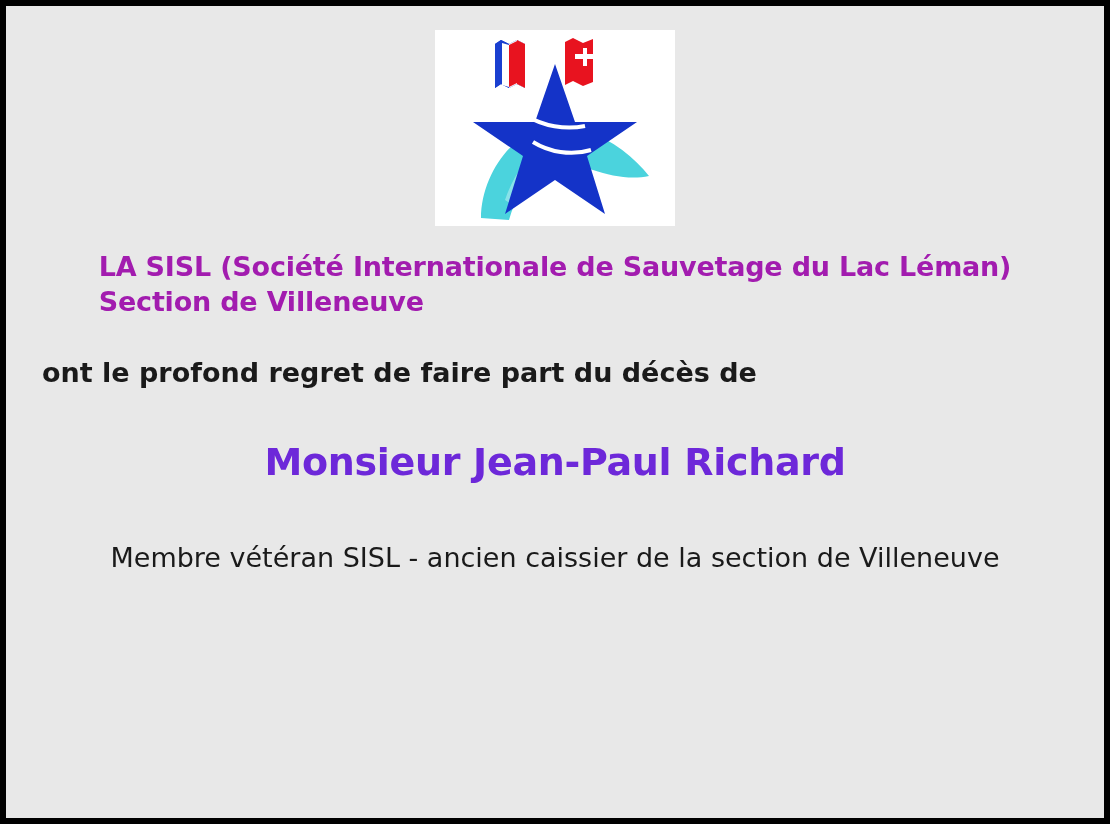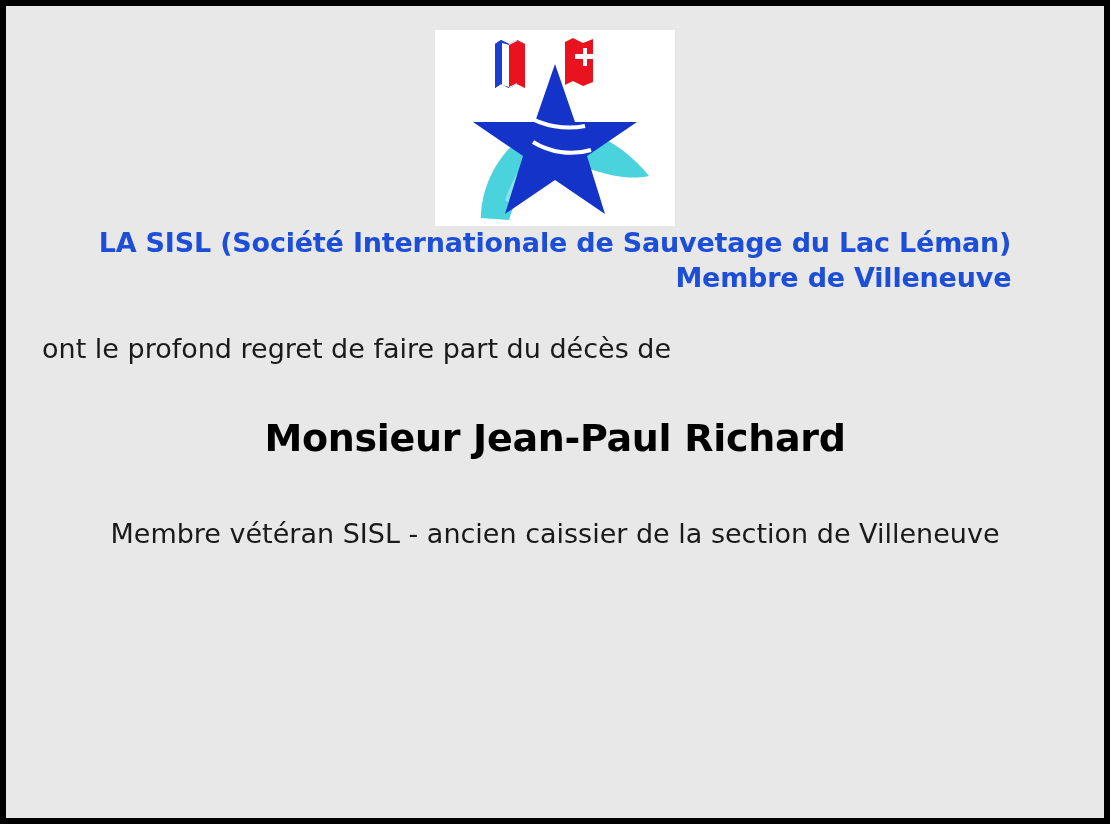--- a/index.html
+++ b/index.html
@@ -30,44 +30,45 @@
     position: relative;
     overflow: hidden;
     flex: none;
   }
   .logo-box svg {
     display: block;
     width: 240px;
     height: 196px;
   }
   .org-name {
+    margin-top: 24px;
     font-size: 27px;
     font-weight: bold;
-    color: #1d4ed8;
-    text-align: right;
+    color: #a21caf;
+    text-align: left;
     line-height: 1.28;
     letter-spacing: -0.2px;
   }
   .org-name .line2 {
     display: block;
   }
   .regret {
     margin-top: 38px;
     align-self: flex-start;
     margin-left: 36px;
     font-size: 27px;
     color: #1a1a1a;
     text-align: left;
-    font-weight: normal;
+    font-weight: bold;
   }
   .deceased {
     margin-top: 52px;
     font-size: 38px;
     font-weight: bold;
-    color: #000000;
+    color: #6d28d9;
     text-align: center;
     letter-spacing: -0.3px;
   }
   .tribute {
     margin-top: 56px;
     font-size: 27px;
     color: #1a1a1a;
     text-align: right;
     line-height: 1.30;
   }
@@ -105,21 +106,21 @@
 
       <path d="M120 34 L140 92 L202 92 L152 126 L170 184 L120 150 L70 184 L88 126 L38 92 L100 92 Z" fill="#1433c8"></path>
 
       <path d="M92 86 C108 96 130 100 150 96" stroke="#ffffff" stroke-width="4" fill="none"></path>
       <path d="M98 112 C114 122 136 126 156 120" stroke="#ffffff" stroke-width="4" fill="none"></path>
     </svg>
   </div>
 
   <div class="org-name">
     <span>LA SISL (Société Internationale de Sauvetage du Lac Léman)</span>
-    <span class="line2">Membre de Villeneuve</span>
+    <span class="line2">Section de Villeneuve</span>
   </div>
 
   <div class="regret">ont le profond regret de faire part du décès de</div>
 
   <div class="deceased">Monsieur Jean-Paul Richard</div>
 
   <div class="tribute">
     <span>Membre vétéran SISL - ancien caissier de la section de Villeneuve</span>
   </div>
 

